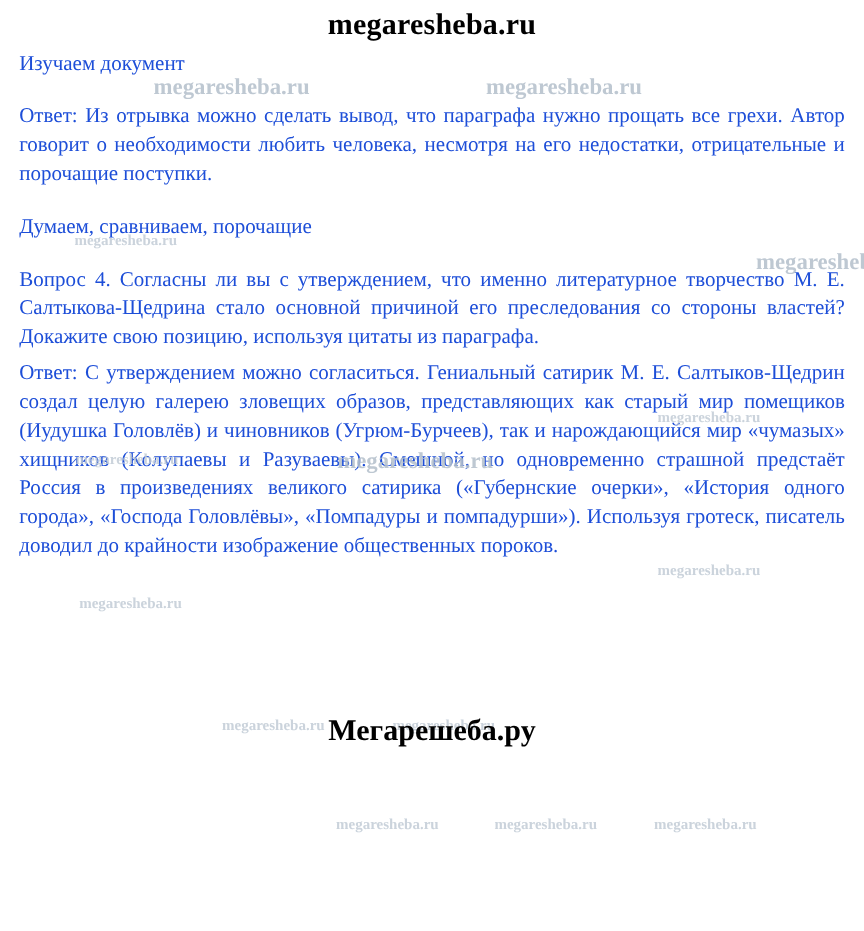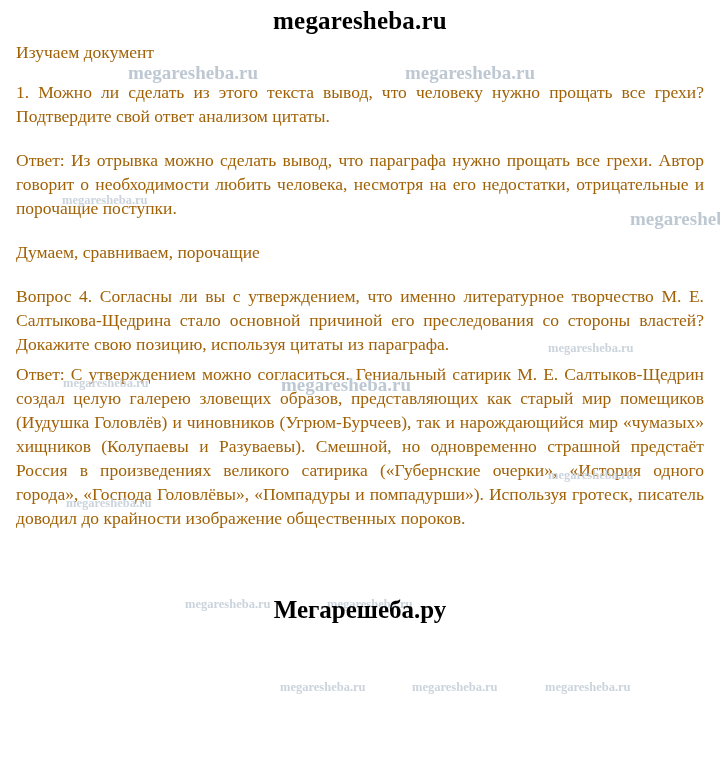--- a/index.html
+++ b/index.html
@@ -47,21 +47,21 @@
     left: 16px;
     width: 688px;
     height: 700px;
   }
   .para {
     font-size: 17.5px;
     line-height: 24px;
     text-align: justify;
     text-justify: inter-word;
     margin: 0;
-    color: #a16207;
+    color: #1d4ed8;
   }
   .plain {
     text-align: left;
   }
   .gap-m { margin-top: 16px; }
   .gap-l { margin-top: 20px; }
   .gap-xs { margin-top: 6px; }
 
   
   .wm {
@@ -79,21 +79,20 @@
 </style>
 </head>
 <body>
 
 <div class="page">
 
   <div class="header-brand">megaresheba.ru</div>
 
   <div class="content">
     <p class="para plain">Изучаем документ</p>
-    <p class="para gap-m">1. Можно ли сделать из этого текста вывод, что человеку нужно прощать все грехи? Подтвердите свой ответ анализом цитаты.</p>
     <p class="para gap-l">Ответ:  Из отрывка можно сделать вывод, что параграфа нужно прощать все грехи. Автор говорит о необходимости любить человека, несмотря на его недостатки, отрицательные и порочащие поступки.</p>
     <p class="para plain gap-l">Думаем, сравниваем, порочащие</p>
     <p class="para gap-l">Вопрос 4. Согласны ли вы с утверждением, что именно литературное творчество М. Е. Салтыкова-Щедрина стало основной причиной его преследования со стороны властей? Докажите свою позицию, используя цитаты из параграфа.</p>
     <p class="para gap-xs">Ответ: С утверждением можно согласиться. Гениальный сатирик М. Е. Салтыков-Щедрин создал целую галерею зловещих образов, представляющих как старый мир помещиков (Иудушка Головлёв) и чиновников (Угрюм-Бурчеев), так и нарождающийся мир «чумазых» хищников (Колупаевы и Разуваевы). Смешной, но одновременно страшной предстаёт Россия в произведениях великого сатирика («Губернские очерки», «История одного города», «Господа Головлёвы», «Помпадуры и помпадурши»). Используя гротеск, писатель доводил до крайности изображение общественных пороков.</p>
   </div>
 
   <div id="watermark-layer">
       <div class="wm wm-lg" style="left: 128px; top: 62px;">megaresheba.ru</div>
       <div class="wm wm-lg" style="left: 405px; top: 62px;">megaresheba.ru</div>
       <div class="wm wm-sm" style="left: 62px; top: 193px;">megaresheba.ru</div>

